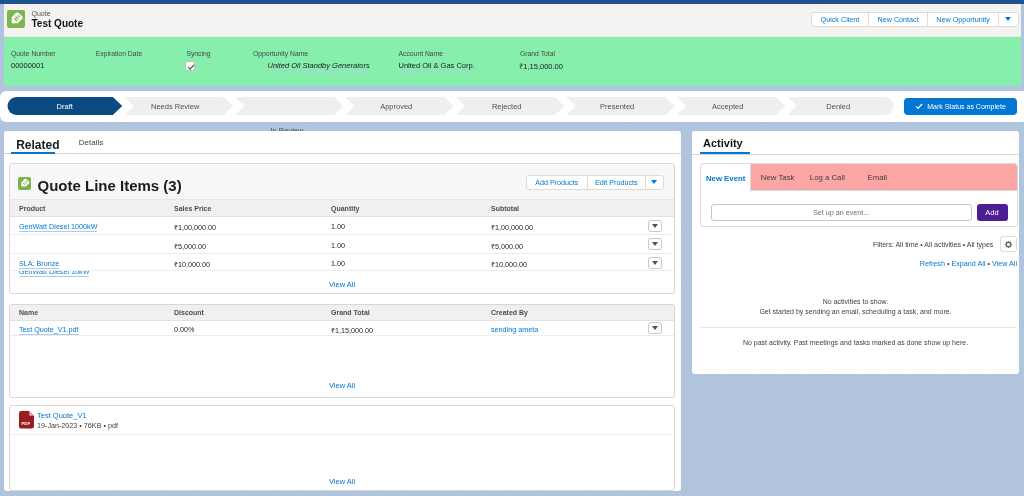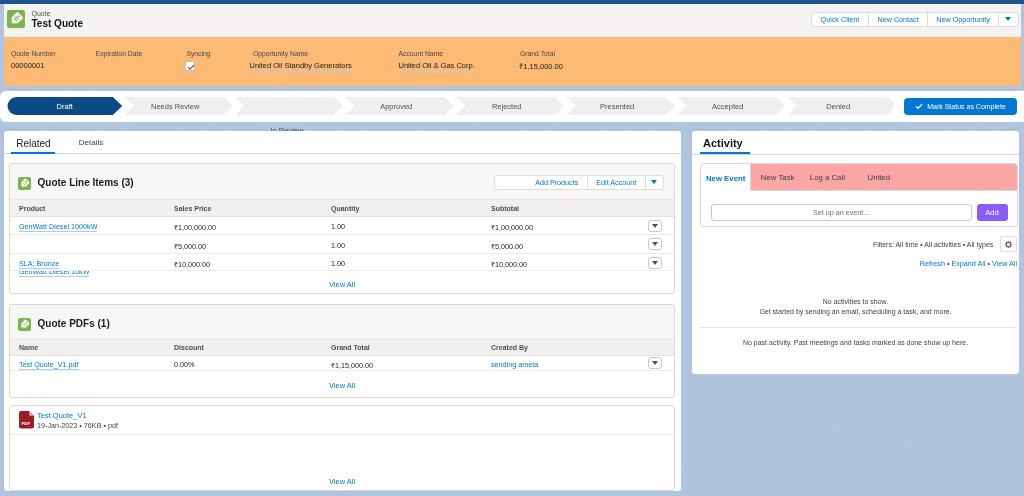--- a/index.html
+++ b/index.html
@@ -12,21 +12,21 @@
   }
   .bgtex {
     position:absolute; inset:0;
     background:repeating-linear-gradient(115deg, rgba(255,255,255,0.03) 0 1px, rgba(255,255,255,0) 1px 24px);
   }
   .topband { position:absolute; left:0; top:0; width:1024px; height:3.5px; background:#1e5190; }
   .link { color:#0176d3; text-decoration:none; }
   .ulink { border-bottom:1px solid #aecdec; }
 
   
-  .hdr { position:absolute; left:3.5px; top:3.5px; width:1017px; height:82px; background:#fdba74; border-radius:0 0 3px 3px; }
+  .hdr { position:absolute; left:3.5px; top:3.5px; width:1017px; height:82px; background:#86efac; border-radius:0 0 3px 3px; }
   .hdr-top { position:absolute; left:0; top:0; width:100%; height:33.5px; background:#f4f3f2; border-bottom:1px solid #e9e8e7; }
   .hdr-entity { position:absolute; left:28px; top:6px; font-size:7px; color:#54524e; }
   .hdr-title { position:absolute; left:28px; top:14px; font-size:10px; font-weight:bold; color:#141414; }
   .btn-group { position:absolute; display:flex; border:1px solid #dddbda; border-radius:3px; background:#fff; }
   .hdr .btn-group { right:1.8px; top:8.1px; height:15.4px; }
   .bg-btn { font-size:7.2px; color:#0176d3; border-left:1px solid #dddbda; display:flex; align-items:center; justify-content:center; }
   .bg-btn:first-child { border-left:none; }
   .caret { width:0; height:0; border-left:3.5px solid transparent; border-right:3.5px solid transparent; border-top:4.5px solid #0176d3; display:inline-block; }
   .caret-g { width:0; height:0; border-left:3.5px solid transparent; border-right:3.5px solid transparent; border-top:4.5px solid #54524e; display:inline-block; }
 
@@ -36,48 +36,48 @@
   .checkbox svg { position:absolute; left:1px; top:2px; }
 
   
   .pathbar { position:absolute; left:0px; top:90.5px; width:1030px; height:31px; background:#fff; border-radius:6px 0 0 6px; }
   .path-lbl { position:absolute; top:7px; height:17.5px; font-size:7.5px; color:#514f4d; width:110px; display:flex; align-items:center; justify-content:center; }
   .mark-btn { position:absolute; left:904px; top:7px; width:113px; height:17.5px; background:#0176d3; border-radius:4px; color:#fff; font-size:7px; display:flex; align-items:center; justify-content:center; }
 
   
   .leftcol { position:absolute; left:3.5px; top:131px; width:677px; height:359.5px; background:#fff; border-radius:3px; }
   .tabrow { position:absolute; left:0; top:0; width:100%; height:23px; border-bottom:1px solid #d8d6d5; }
-  .tab1 { position:absolute; left:12.7px; top:7px; font-size:10px; font-weight:normal; color:#1b1b1d; }
+  .tab1 { position:absolute; left:12.7px; top:7px; font-size:12px; font-weight:bold; color:#1b1b1d; }
   .tab2 { position:absolute; left:75.3px; top:7px; font-size:8px; color:#3e3e3c; }
   .tab-underline { position:absolute; left:7.3px; top:20.5px; width:44.5px; height:2.5px; background:#0176d3; }
 
   .icard { position:absolute; left:5.5px; width:666px; background:#fff; border:1px solid #d9d7d6; border-radius:3px; overflow:hidden; }
   .icard-hd { position:relative; background:#f7f7f6; border-bottom:1px solid #e7e6e5; }
-  .icard-title { position:absolute; left:27.5px; font-size:10px; font-weight:bold; color:#1b1b1d; }
+  .icard-title { position:absolute; left:27.5px; font-size:15px; font-weight:bold; color:#1b1b1d; }
   .obj-icon { position:absolute; }
   .thead { position:relative; background:#f1f0ef; border-bottom:1px solid #e3e2e1; font-size:7px; font-weight:bold; color:#504e4b; }
   .th { position:absolute; }
   .trow { position:relative; font-size:7.2px; background:#fff; border-bottom:1px solid #ececeb; }
   .td { position:absolute; }
   .rowdd { position:absolute; right:12px; width:14px; height:12px; border:1px solid #c9c7c5; border-radius:3px; background:#fff; display:flex; align-items:center; justify-content:center; }
   .viewall { position:absolute; left:0; width:100%; text-align:center; font-size:7.5px; }
-  .hd-btns { position:absolute; display:flex; border:1px solid #dddbda; border-radius:3px; background:#fff;padding-left:32px; }
+  .hd-btns { position:absolute; display:flex; border:1px solid #dddbda; border-radius:3px; background:#fff; }
   .hd-btns .bg-btn { padding:0 9px; }
 
   
   .rightcol { position:absolute; left:692px; top:131px; width:327px; height:243px; background:#fff; border-radius:3px; }
   .act-title { position:absolute; left:11px; top:6px; font-size:11px; font-weight:bold; color:#141414; }
   .act-tabline { position:absolute; left:0; top:22.7px; width:100%; border-bottom:1px solid #d8d6d5; }
   .act-underline { position:absolute; left:7.8px; top:21px; width:50px; height:2.5px; background:#0176d3; }
   .composer { position:absolute; left:8px; top:32.3px; width:317.5px; height:64.2px; border:1px solid #dddbda; border-radius:3px; background:#fff; }
   .comp-tabs { position:relative; height:27.2px; background:#fca5a5; border-bottom:1px solid #dddbda; border-radius:3px 3px 0 0; }
   .comp-tab { position:absolute; top:0; height:27.2px; display:flex; align-items:center; font-size:7.8px; color:#3e3e3c; }
   .comp-tab.active { left:0; width:50.3px; height:28.2px; z-index:2; justify-content:center; background:#fff; color:#0176d3; font-weight:bold; border-right:1px solid #dddbda; border-radius:3px 0 0 0; }
   .comp-input { position:absolute; left:9.6px; top:39.7px; width:261px; height:17.4px; border:1px solid #c9c7c5; border-radius:3px; font-size:7.2px; color:#706e6b; display:flex; align-items:center; justify-content:center; }
-  .add-btn { position:absolute; right:9px; top:39.7px; width:31px; height:17.4px; background:#8b5cf6; border-radius:3px; color:#fff; font-size:7.5px; display:flex; align-items:center; justify-content:center; }
+  .add-btn { position:absolute; right:9px; top:39.7px; width:31px; height:17.4px; background:#4c1d95; border-radius:3px; color:#fff; font-size:7.5px; display:flex; align-items:center; justify-content:center; }
   .filters { position:absolute; right:25.7px; top:109.7px; font-size:7px; color:#3e3e3c; }
   .gearbox { position:absolute; right:2px; top:105px; width:17px; height:16px; border:1px solid #dddbda; border-radius:3px; color:#706e6b; display:flex; align-items:center; justify-content:center; }
   .r-links { position:absolute; right:2px; top:127.5px; font-size:7.2px; }
   .upco { position:absolute; left:8px; top:144.7px; width:317.2px; height:16.3px; background:#f3f2f2; border-radius:2px; display:flex; align-items:center; font-size:7.5px; font-weight:bold; color:#3e3e3c; }
   .noact { position:absolute; left:0; width:100%; text-align:center; font-size:7px; color:#3e3e3c; }
   .rdivider { position:absolute; left:8px; width:317px; border-bottom:1px solid #e8e7e6; }
 </style>
 </head>
 <body>
 <div class="bgtex"></div>
@@ -108,21 +108,21 @@
   <div class="fld" style="left:7.5px;">Quote Number</div>
   <div class="fldv" style="left:7.5px;">00000001</div>
   <div class="fld" style="left:92.2px;">Expiration Date</div>
   <div class="fld" style="left:182.9px;">Syncing</div>
   <div class="checkbox">
       <svg width="8" height="7" viewBox="0 0 8 7">
         <path d="M1 3.2 L3 5.2 L7 1" stroke="#5c5a58" stroke-width="1.2" fill="none"></path>
       </svg>
     </div>
   <div class="fld" style="left:249.5px;">Opportunity Name</div>
-  <div class="fldv link ulink" style="left:246px;">United Oil Standby Generators</div>
+  <div class="fldv link ulink" style="left:264px;font-style:italic;">United Oil Standby Generators</div>
   <div class="fld" style="left:395px;">Account Name</div>
   <div class="fldv link ulink" style="left:395px;">United Oil &amp; Gas Corp.</div>
   <div class="fld" style="left:516.5px;">Grand Total</div>
   <div class="fldv" style="left:515.5px;">₹1,15,000.00</div>
 </div>
 
 <div class="pathbar">
   <svg style="position:absolute; left:0; top:6.8px;" width="900" height="18" viewBox="0 0 900 18">
     <path d="M16.5 0 H112.9 L122.2 9 L112.9 18 H16.5 A9 9 0 0 1 16.5 0 Z" fill="#0b4a82"></path>
     <path d="M124.5 0 H223.5 L232.8 9 L223.5 18 H124.5 L133.8 9 Z" fill="#f0efee"></path>
@@ -159,21 +159,21 @@
             <rect width="18" height="18" rx="2.8" fill="#7db44d"></rect>
             <g transform="rotate(-45 9 9)">
               <path d="M2.9 9 L7.3 4.7 H13.6 a1.6 1.6 0 0 1 1.6 1.6 V11.7 a1.6 1.6 0 0 1 -1.6 1.6 H7.3 Z" fill="#fff"></path>
               <circle cx="13" cy="9" r="1.05" fill="#7db44d"></circle>
               <path d="M8.3 6.9 V11.1 M10.5 6.9 V11.1" stroke="#7db44d" stroke-width="1.25"></path>
             </g>
           </svg></div>
       <div class="icard-title" style="top:13px;">Quote Line Items (3)</div>
       <div class="hd-btns" style="top:10.3px; right:10.3px; height:15.4px;">
         <div class="bg-btn" style="width:59.8px; padding:0;">Add Products</div>
-        <div class="bg-btn" style="width:58.3px; padding:0;">Edit Account</div>
+        <div class="bg-btn" style="width:58.3px; padding:0;">Edit Products</div>
         <div class="bg-btn" style="width:17.8px; padding:0;">
             <span class="caret"></span>
           </div>
       </div>
     </div>
     <div class="thead" style="height:17px;">
       <div class="th" style="left:9px; top:5px;">Product</div>
       <div class="th" style="left:164px; top:5px;">Sales Price</div>
       <div class="th" style="left:321px; top:5px;">Quantity</div>
       <div class="th" style="left:481px; top:5px;">Subtotal</div>
@@ -202,31 +202,20 @@
       <div class="td" style="left:321px; top:5px;">1.00</div>
       <div class="td" style="left:481px; top:5px;">₹10,000.00</div>
       <div class="rowdd" style="top:3px;">
           <span class="caret-g"></span>
         </div>
     </div>
     <div class="viewall" style="top:116px;"><span class="link">View All</span></div>
   </div>
 
   <div class="icard" style="top:172.5px; height:94.5px;">
-    <div class="icard-hd" style="height:35px;">
-      <div class="obj-icon" style="left:8.3px; top:12px;"><svg width="13" height="13" viewBox="0 0 18 18">
-            <rect width="18" height="18" rx="2.8" fill="#7db44d"></rect>
-            <g transform="rotate(-45 9 9)">
-              <path d="M2.9 9 L7.3 4.7 H13.6 a1.6 1.6 0 0 1 1.6 1.6 V11.7 a1.6 1.6 0 0 1 -1.6 1.6 H7.3 Z" fill="#fff"></path>
-              <circle cx="13" cy="9" r="1.05" fill="#7db44d"></circle>
-              <path d="M8.3 6.9 V11.1 M10.5 6.9 V11.1" stroke="#7db44d" stroke-width="1.25"></path>
-            </g>
-          </svg></div>
-      <div class="icard-title" style="top:13px;">Quote PDFs (1)</div>
-    </div>
     <div class="thead" style="height:16px;">
       <div class="th" style="left:9px; top:4.5px;">Name</div>
       <div class="th" style="left:164px; top:4.5px;">Discount</div>
       <div class="th" style="left:321px; top:4.5px;">Grand Total</div>
       <div class="th" style="left:481px; top:4.5px;">Created By</div>
     </div>
     <div class="trow" style="height:15px;">
       <div class="td link ulink" style="left:9px; top:4px;">Test Quote_V1.pdf</div>
       <div class="td" style="left:164px; top:4px;">0.00%</div>
       <div class="td" style="left:321px; top:4px;">₹1,15,000.00</div>
@@ -254,21 +243,21 @@
 
 <div class="rightcol">
   <div class="act-title">Activity</div>
   <div class="act-underline"></div>
   <div class="act-tabline"></div>
   <div class="composer">
     <div class="comp-tabs">
       <div class="comp-tab active">New Event</div>
       <div class="comp-tab" style="left:59.8px;">New Task</div>
       <div class="comp-tab" style="left:108.8px;">Log a Call</div>
-      <div class="comp-tab" style="left:166.5px;">United</div>
+      <div class="comp-tab" style="left:166.5px;">Email</div>
     </div>
     <div class="comp-input">Set up an event...</div>
     <div class="add-btn">Add</div>
   </div>
   <div class="filters">Filters: All time • All activities • All types</div>
   <div class="gearbox">
       <svg width="9" height="9" viewBox="0 0 16 16">
         <path fill="#706e6b" d="M8 5.2a2.8 2.8 0 1 0 0 5.6 2.8 2.8 0 0 0 0-5.6zm6.4 3.9l-1.5.4c-.1.4-.2.7-.4 1l.8 1.4-1.4 1.4-1.4-.8c-.3.2-.6.3-1 .4l-.4 1.5H7l-.4-1.5c-.4-.1-.7-.2-1-.4l-1.4.8-1.4-1.4.8-1.4c-.2-.3-.3-.6-.4-1l-1.6-.4V7l1.6-.4c.1-.4.2-.7.4-1l-.9-1.4 1.4-1.4 1.4.8c.3-.2.7-.3 1-.4L7 1.6h2l.4 1.6c.4.1.7.2 1 .4l1.4-.8 1.4 1.4-.8 1.4c.2.3.3.6.4 1l1.5.4z"></path>
       </svg>
     </div>

